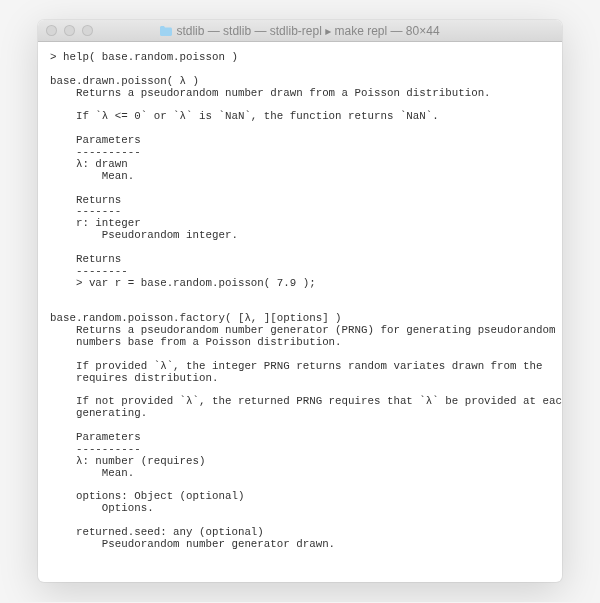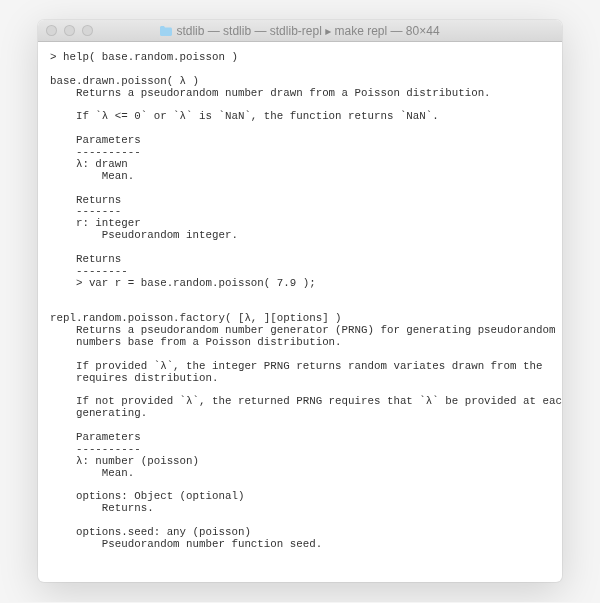--- a/index.html
+++ b/index.html
@@ -101,34 +101,34 @@
     <span>Returns</span>
     <span>-------</span>
     <span>r: integer</span>
         <span>Pseudorandom integer.</span>
 
     <span>Returns</span>
     <span>--------</span>
     <span>&gt; var r = base.random.poisson( 7.9 );</span>
 
 
-<span>repl.random.poisson.factory( [λ, ][options] )</span>
+<span>base.random.poisson.factory( [λ, ][options] )</span>
     <span>Returns a pseudorandom number generator (PRNG) for generating pseudorandom</span>
     <span>numbers base from a Poisson distribution.</span>
 
     <span>If provided `λ`, the integer PRNG returns random variates drawn from the</span>
     <span>requires distribution.</span>
 
     <span>If not provided `λ`, the returned PRNG requires that `λ` be provided at each</span>
     <span>generating.</span>
 
     <span>Parameters</span>
     <span>----------</span>
-    <span>λ: number (poisson)</span>
+    <span>λ: number (requires)</span>
         <span>Mean.</span>
 
     <span>options: Object (optional)</span>
-        <span>Returns.</span>
+        <span>Options.</span>
 
-    <span>options.seed: any (poisson)</span>
-        <span>Pseudorandom number function seed.</span>
+    <span>returned.seed: any (optional)</span>
+        <span>Pseudorandom number generator drawn.</span>
 </div>
 </div>
 
 </body></html>

